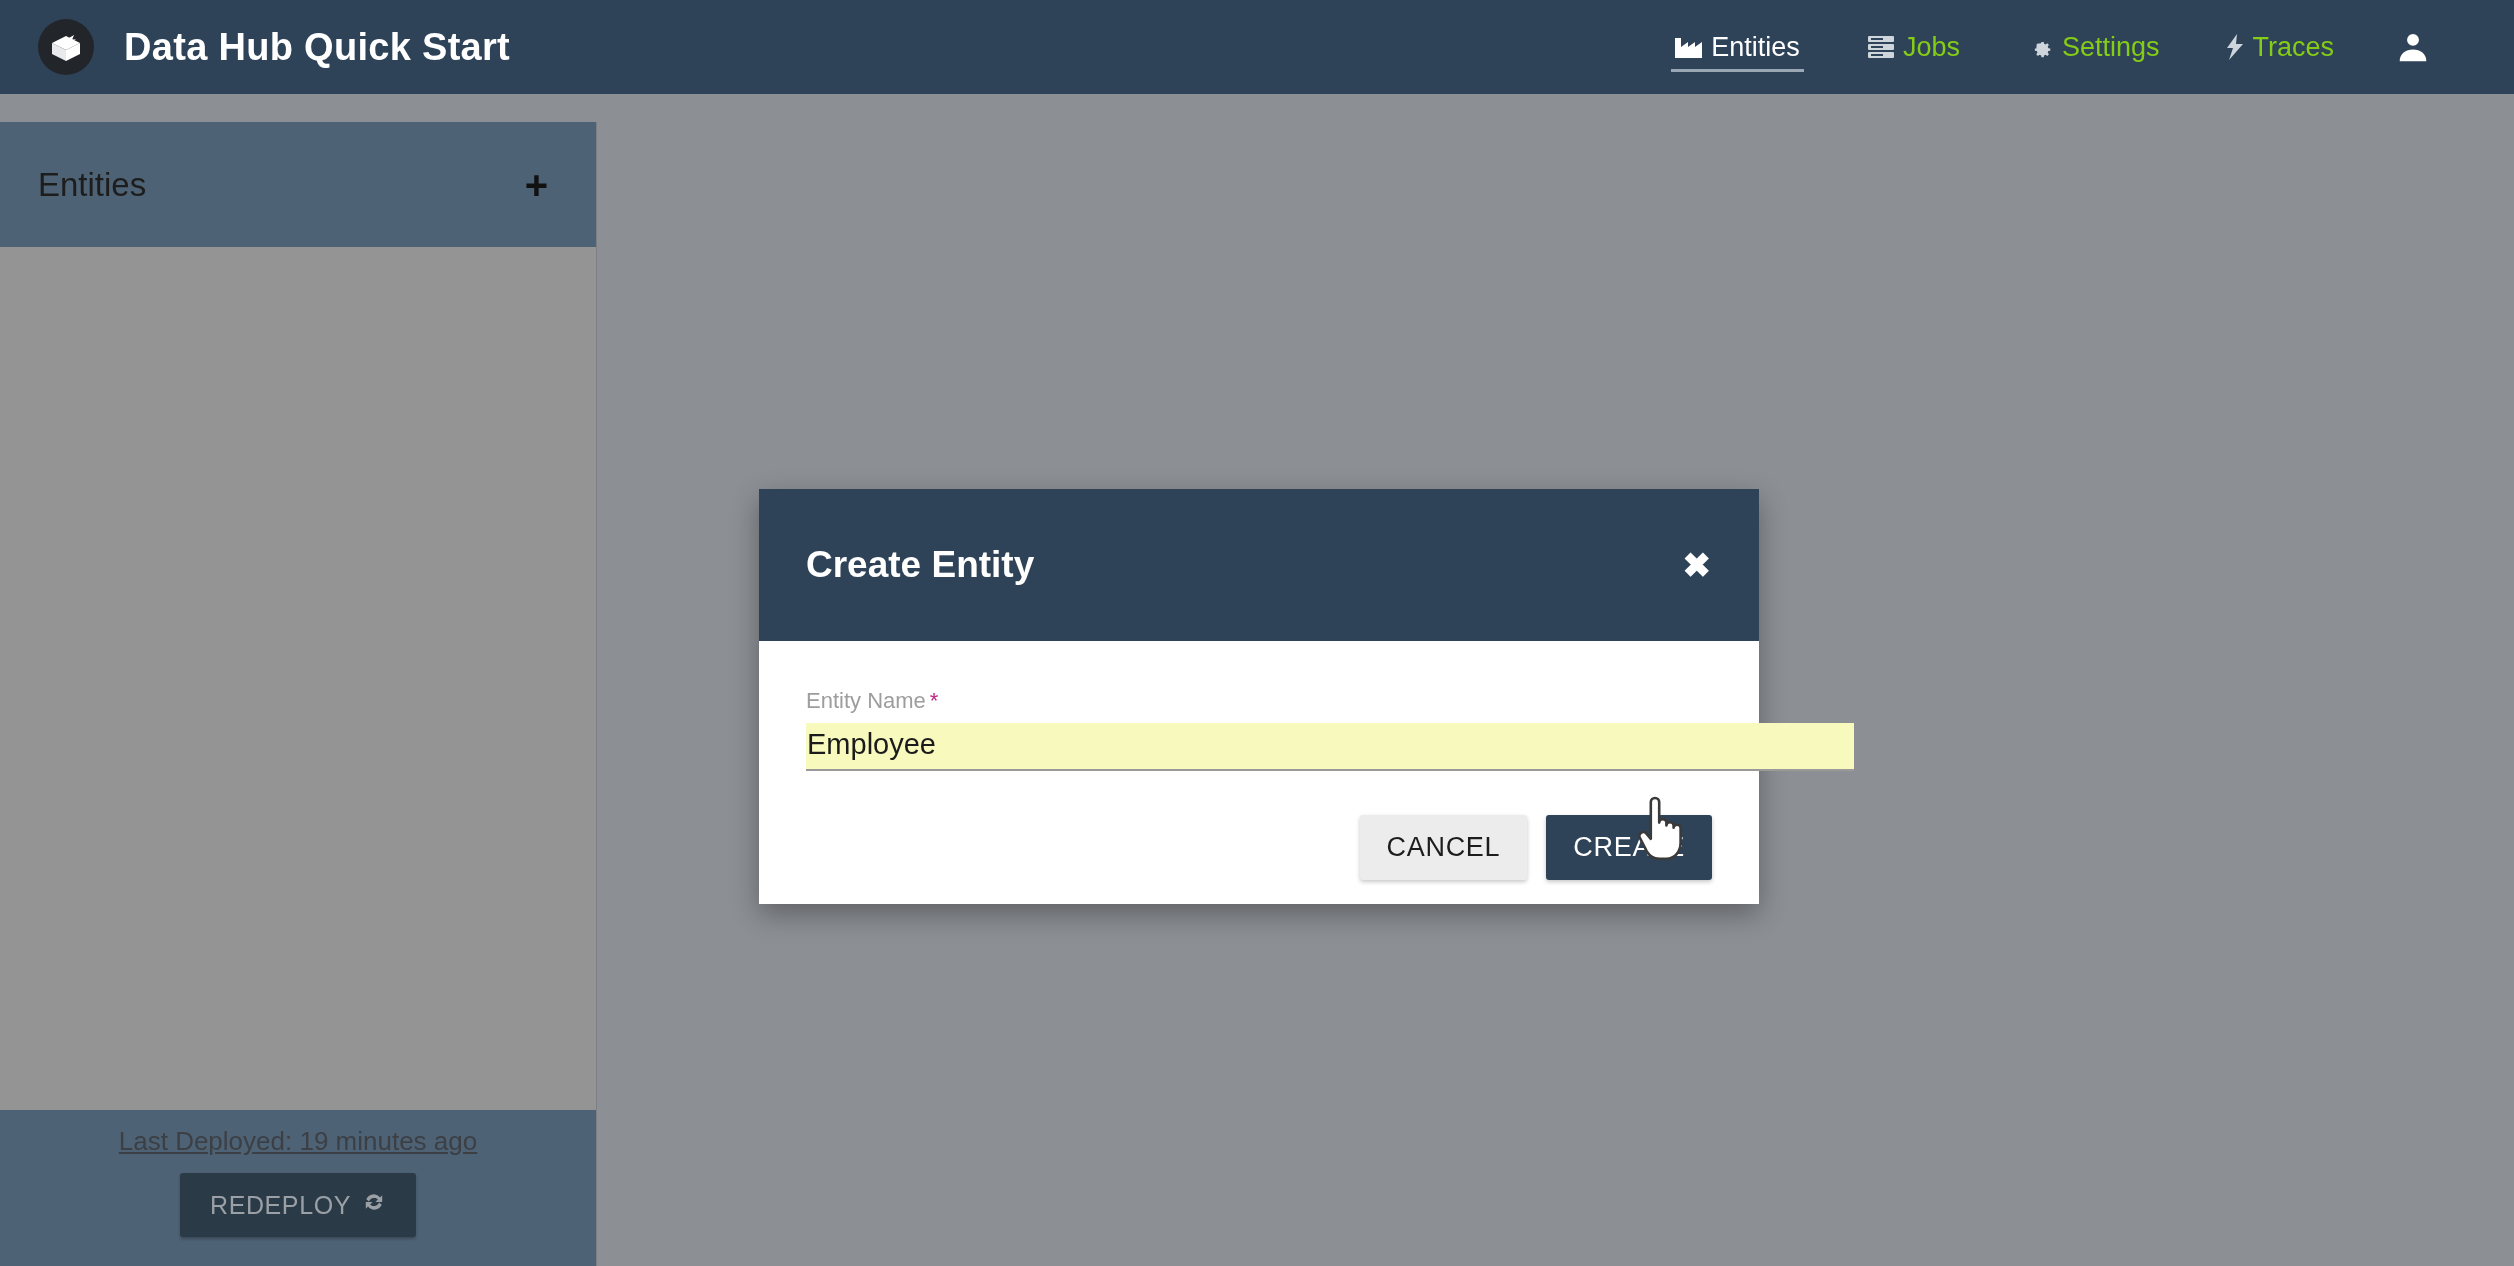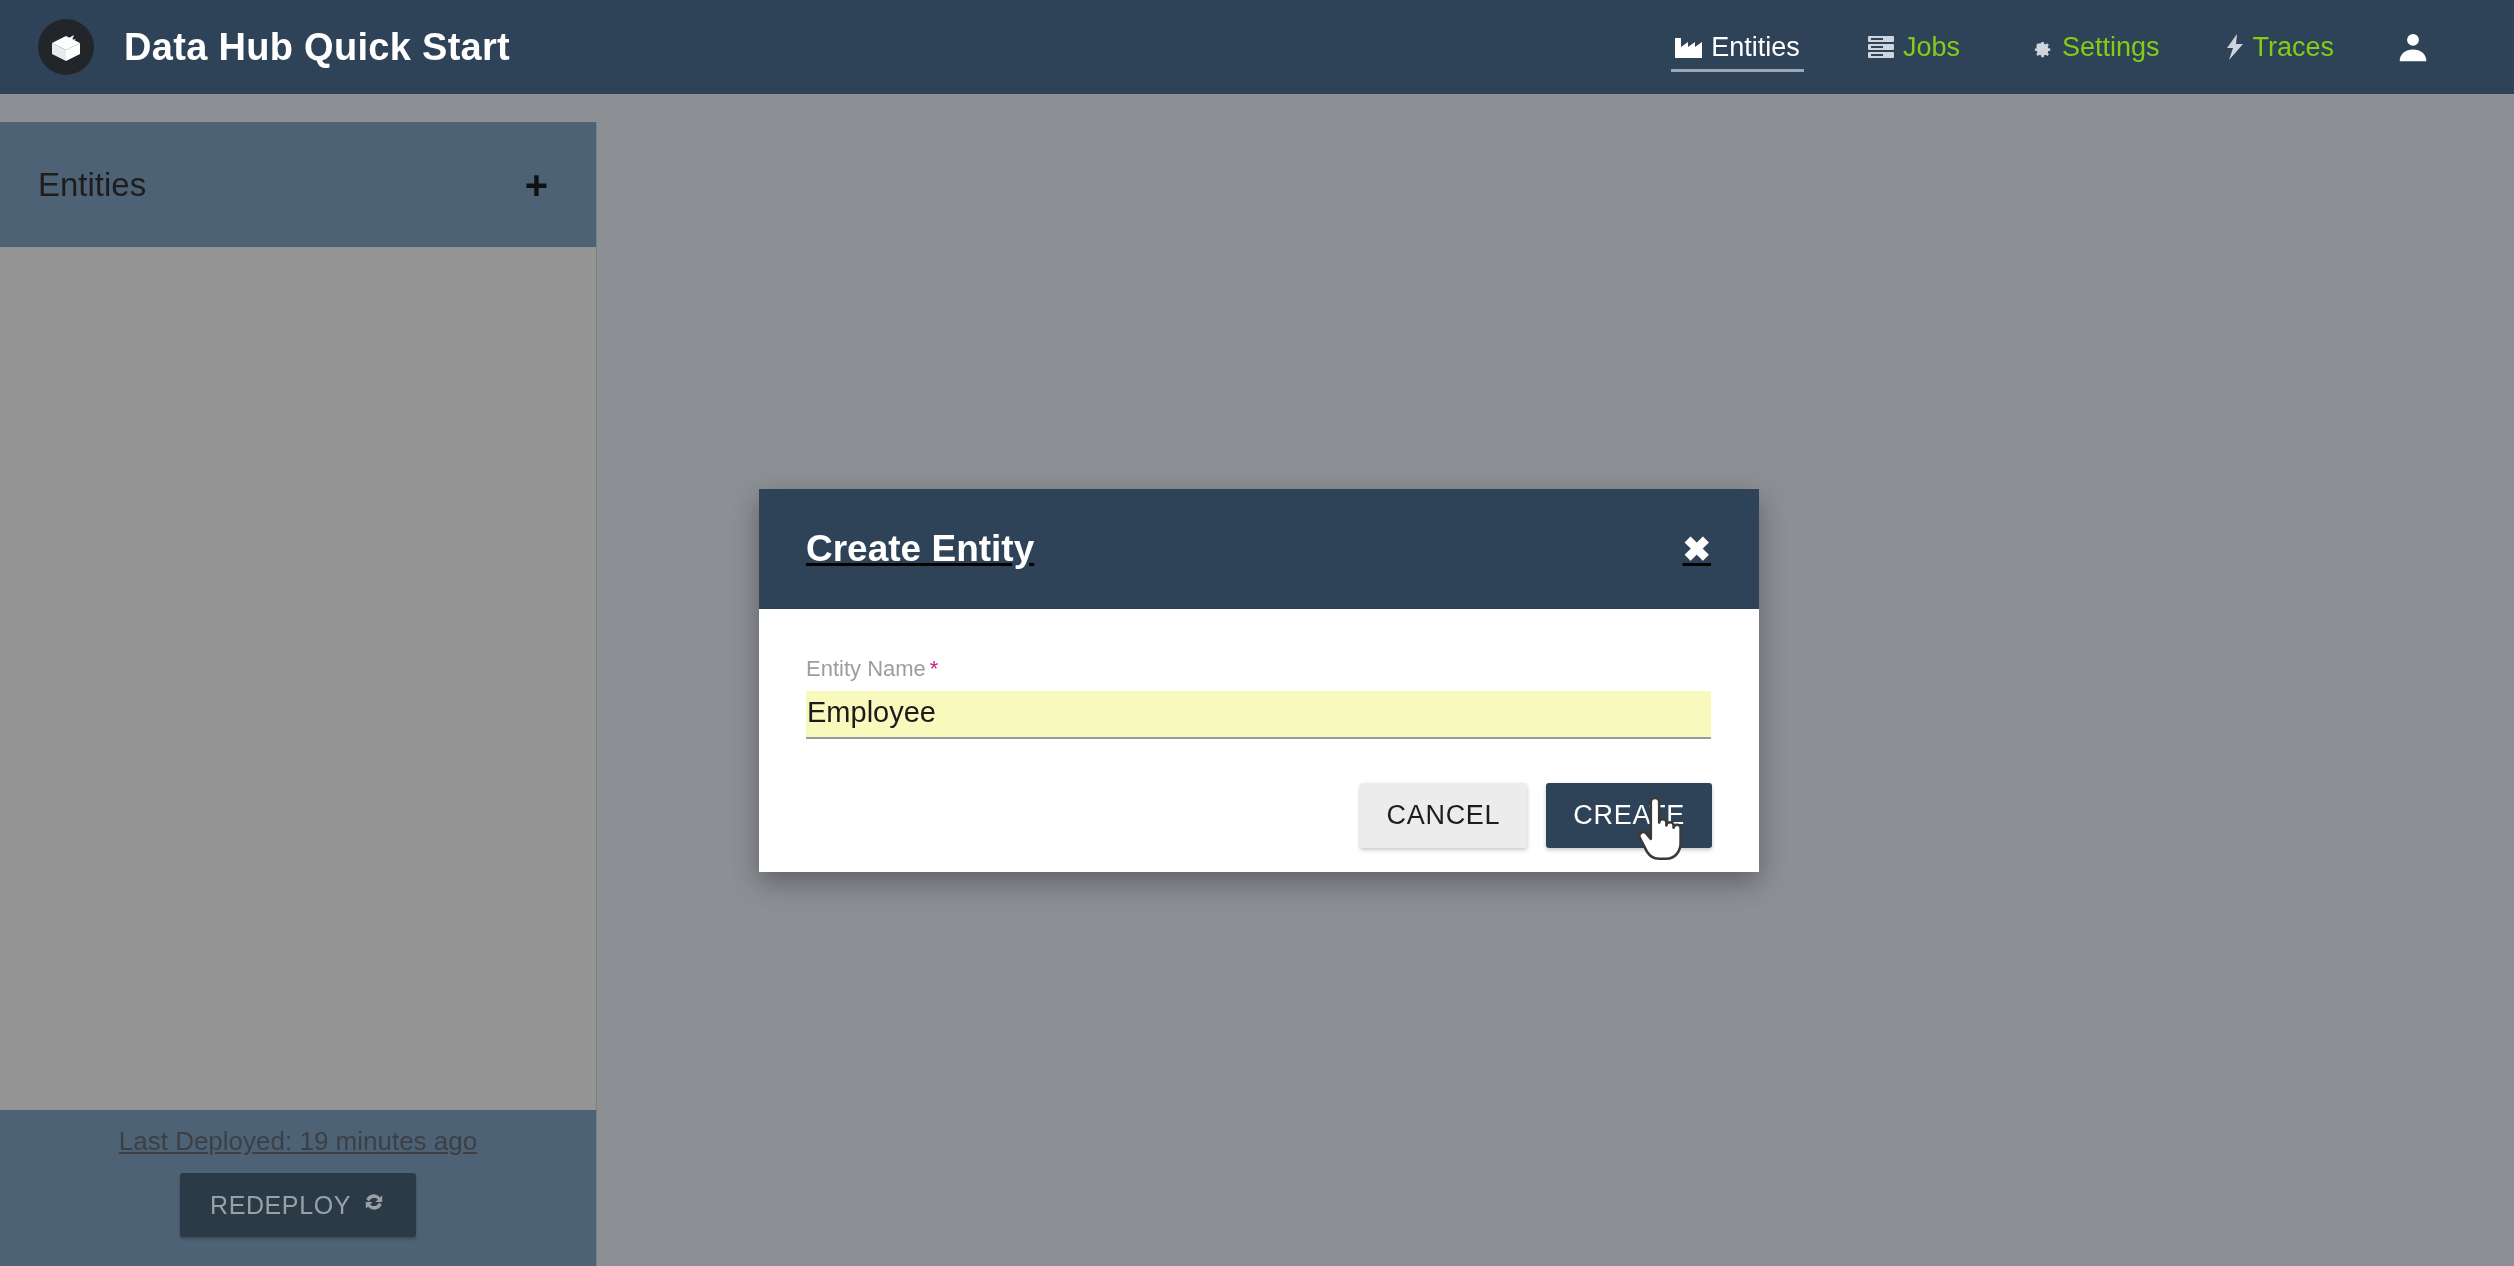--- a/index.html
+++ b/index.html
@@ -172,25 +172,24 @@
     position: absolute;
     left: 759px;
     top: 489px;
     width: 1000px;
     background: #ffffff;
     box-shadow: 0 10px 26px rgba(0,0,0,0.32);
     z-index: 60;
   }
   .modal-header {
     background: #2e4258;
-    height: 120px;
+    height: 152px;
     display: flex;
     align-items: center;
     padding: 0 38px 0 47px;
-    text-decoration: underline;
   }
   .modal-title {
     color: #ffffff;
     font-size: 37px;
     font-weight: bold;
     flex: 1 1 auto;
   }
   .modal-close {
     color: #ffffff;
     font-size: 34px;
@@ -209,21 +208,21 @@
     font-size: 22px;
     margin-bottom: 9px;
     display: block;
   }
   .req-star {
     color: #c2257f;
     font-size: 22px;
     margin-left: 4px;
   }
   .field-input {
-    width: 905px;
+    width: 1048px;
     height: 48px;
     background: #f8f9bc;
     border: none;
     border-bottom: 2px solid #9a9a9a;
     font-size: 29px;
     color: #1b1b1b;
     font-family: "Liberation Sans", sans-serif;
     padding: 0 1px 4px 1px;
     outline: none;
     display: block;

